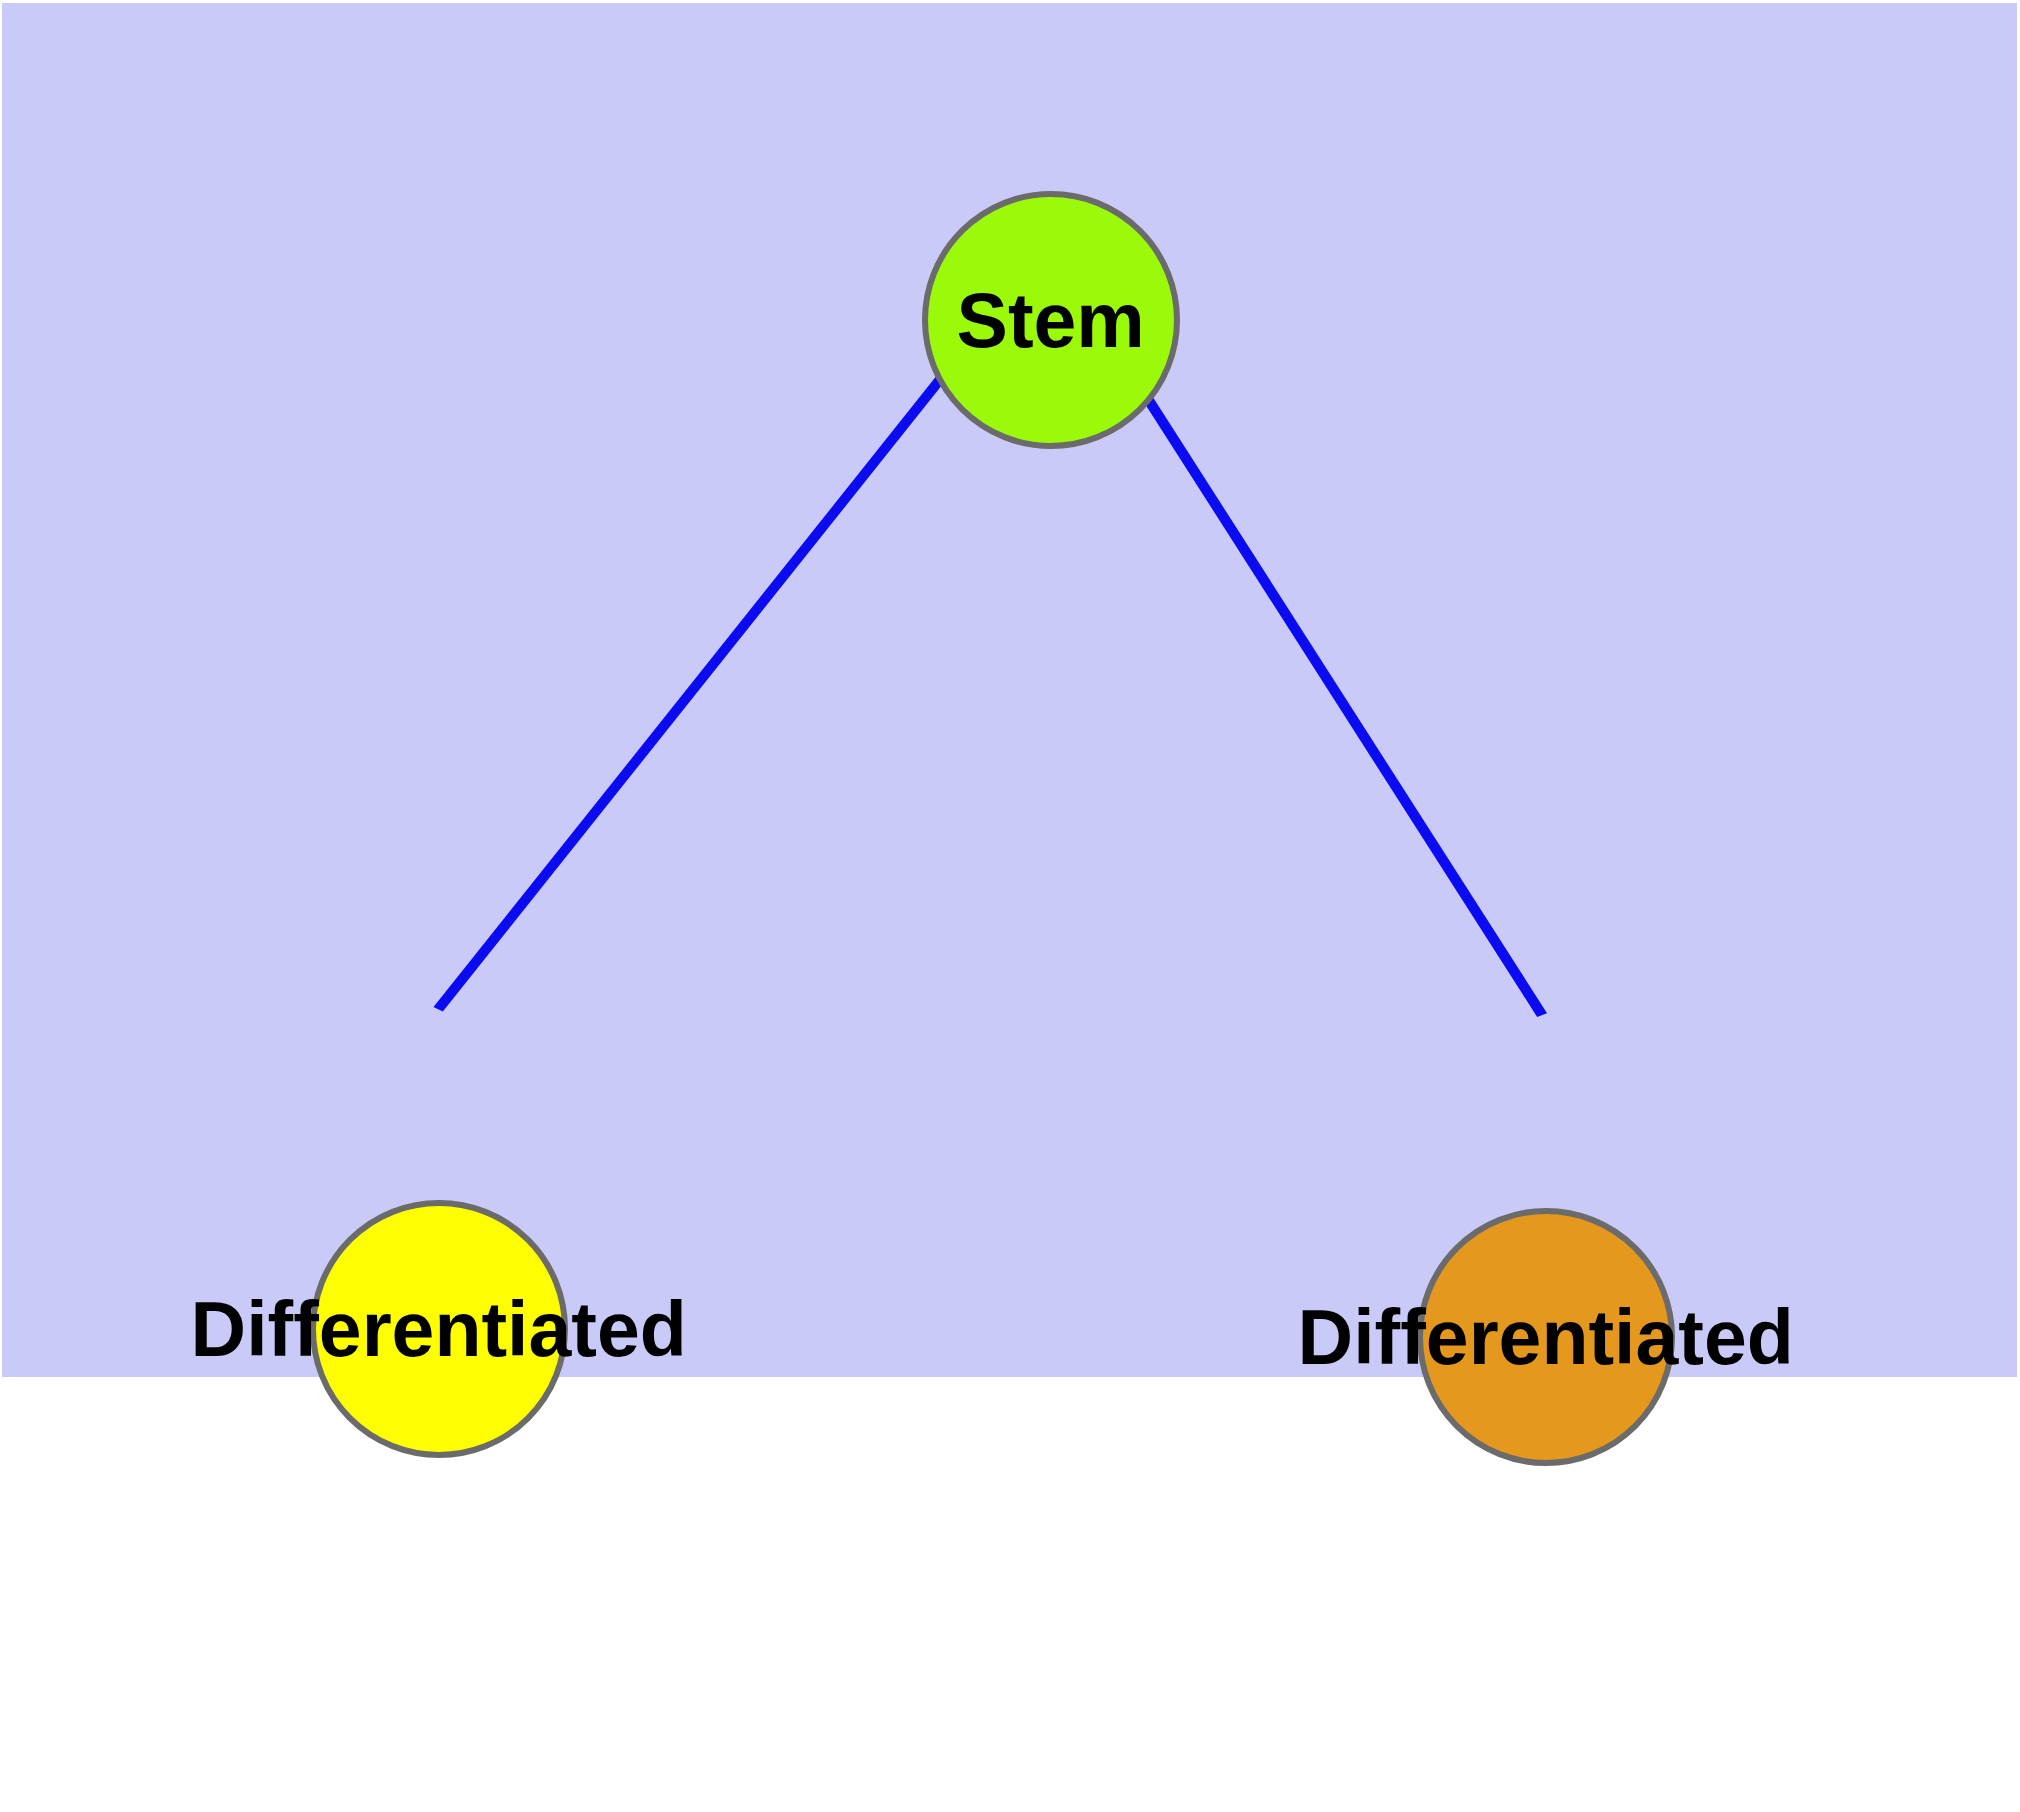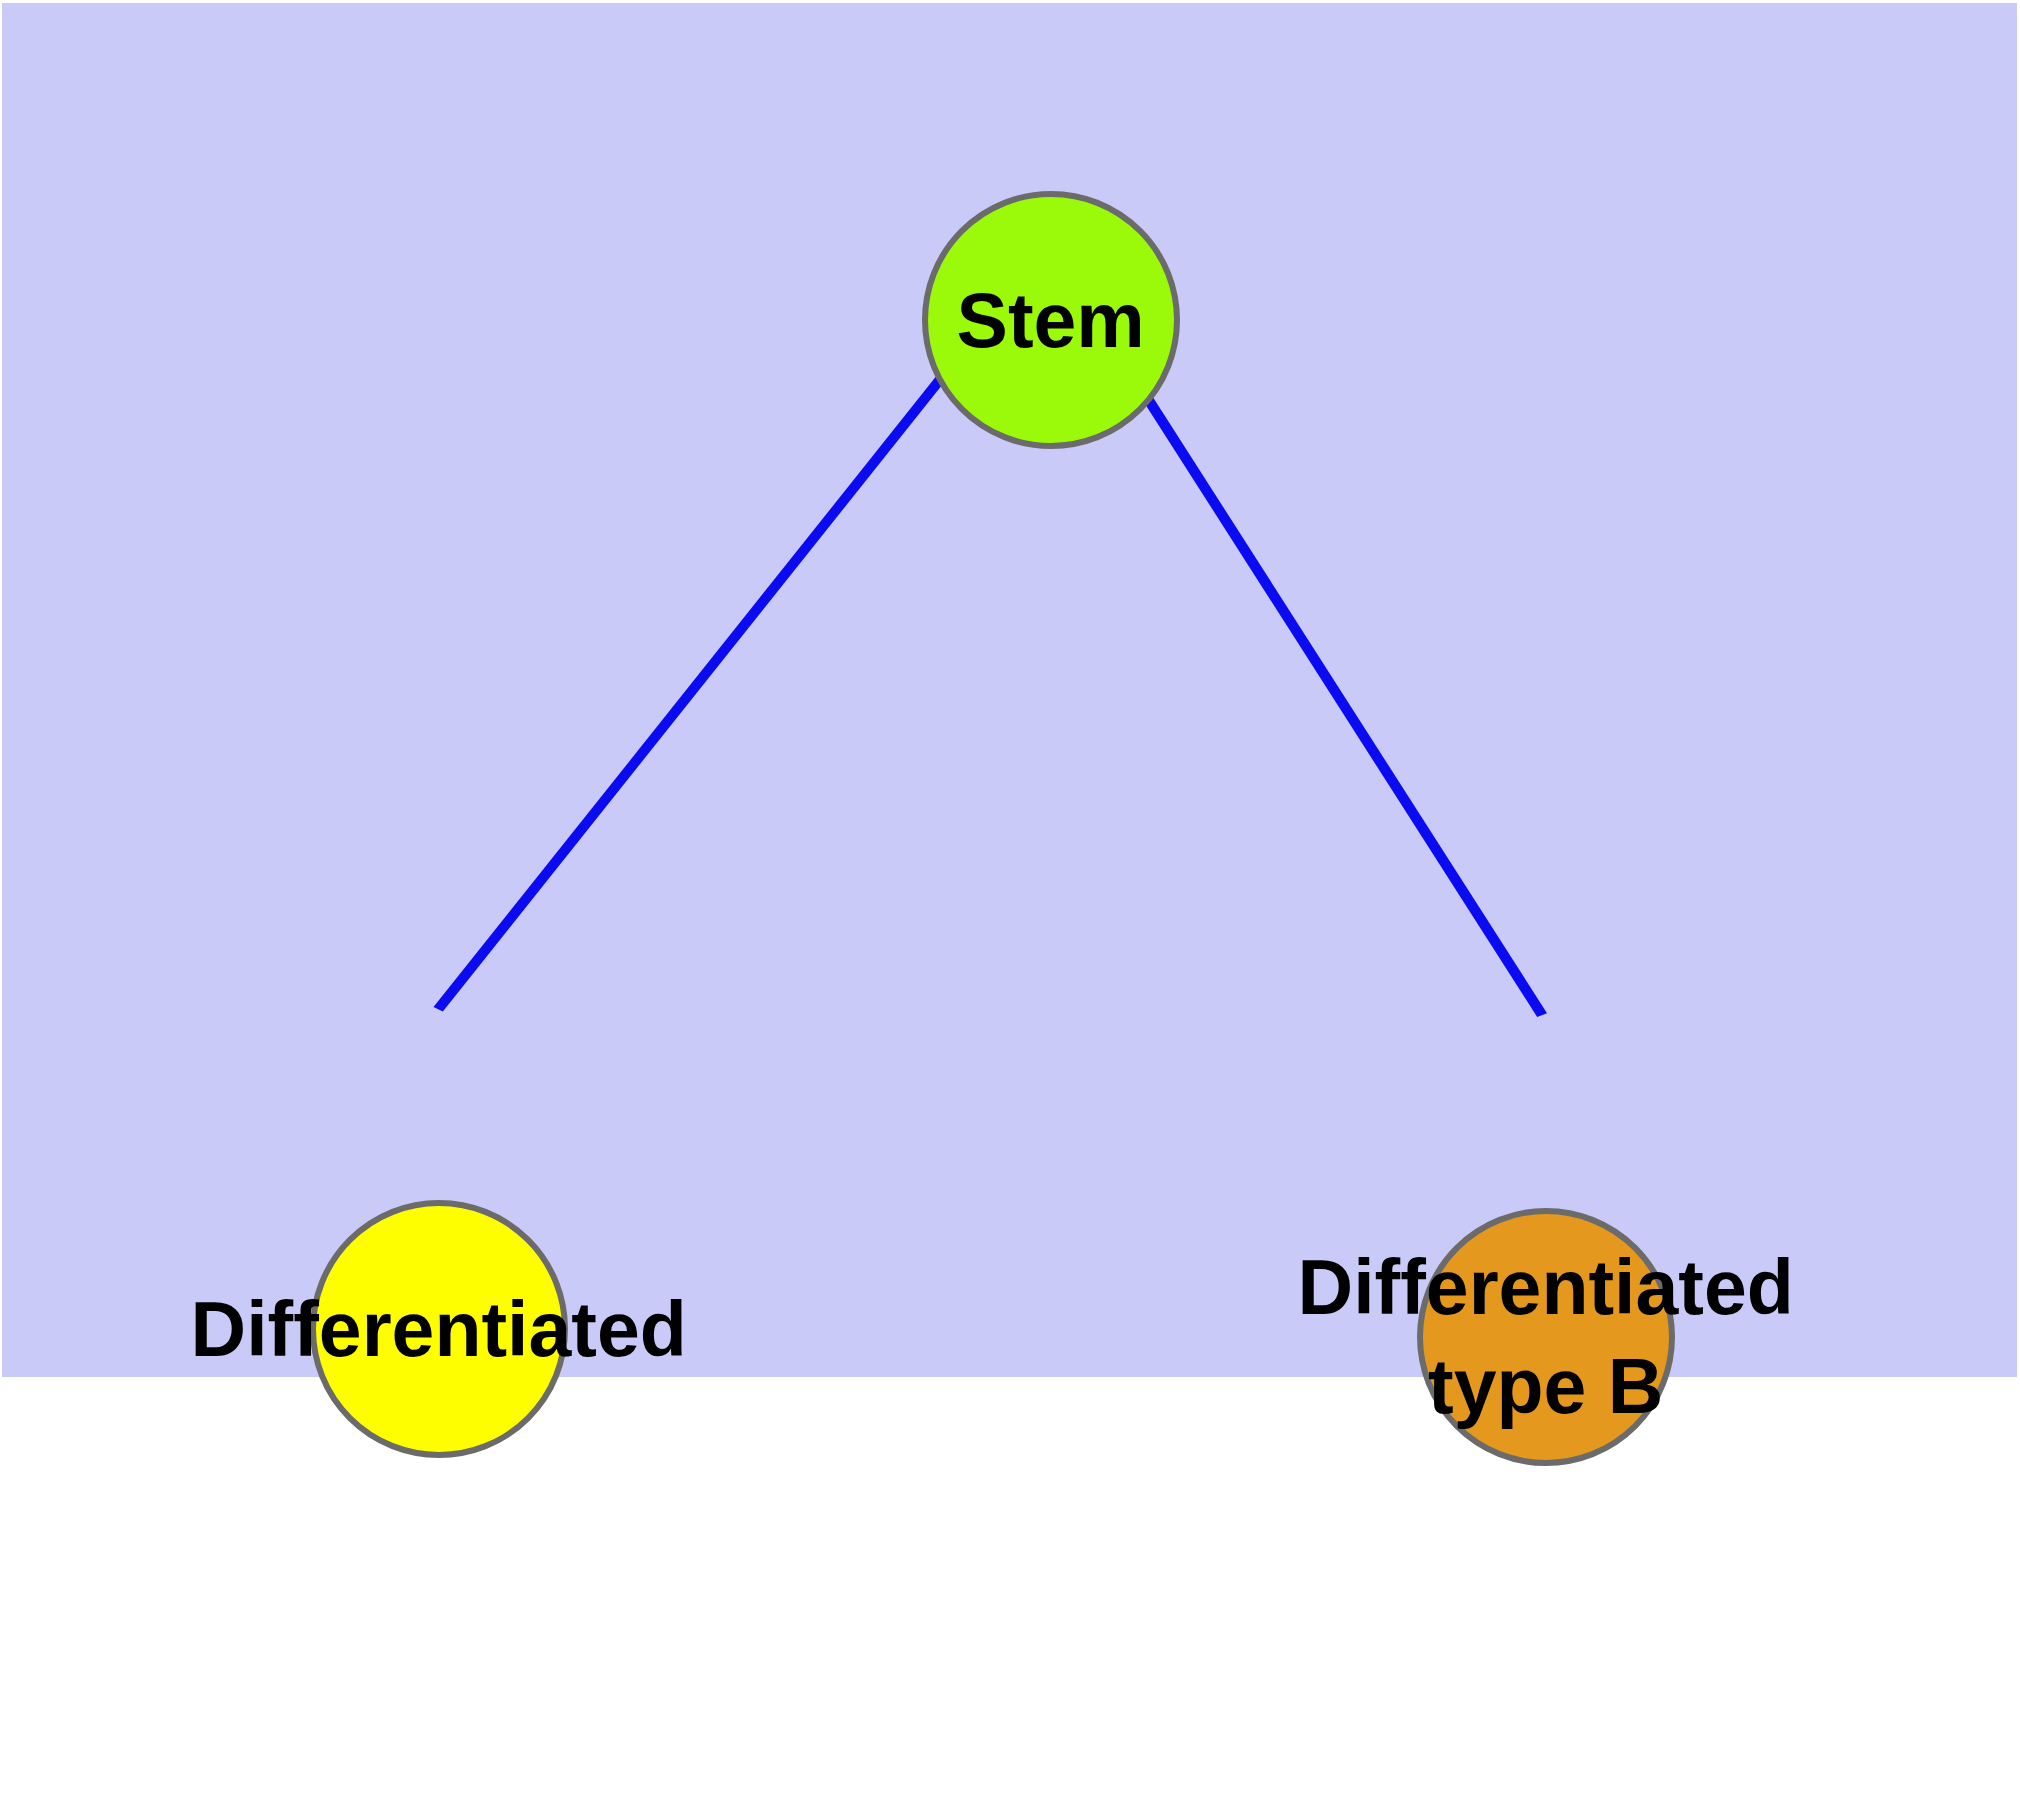--- a/index.html
+++ b/index.html
@@ -67,18 +67,17 @@
     <div class="node" style="left: 1544px; top: 1334px; width: 258px; height: 258px; background: rgb(229, 152, 30); border-color: rgb(107, 107, 107);"></div>
 
     <div class="node-label" style="left: 1049px; top: 317px;">
       <span>Stem</span>
     </div>
     <div class="node-label" style="left: 437px; top: 1326px;">
       <span>Differentiated</span>
     </div>
     <div class="node-label" style="left: 1544px; top: 1334px;">
       <span>Differentiated</span>
-      <span>type B</span>
     </div>
 
   </div>
 </div>
 
 
 </body></html>

